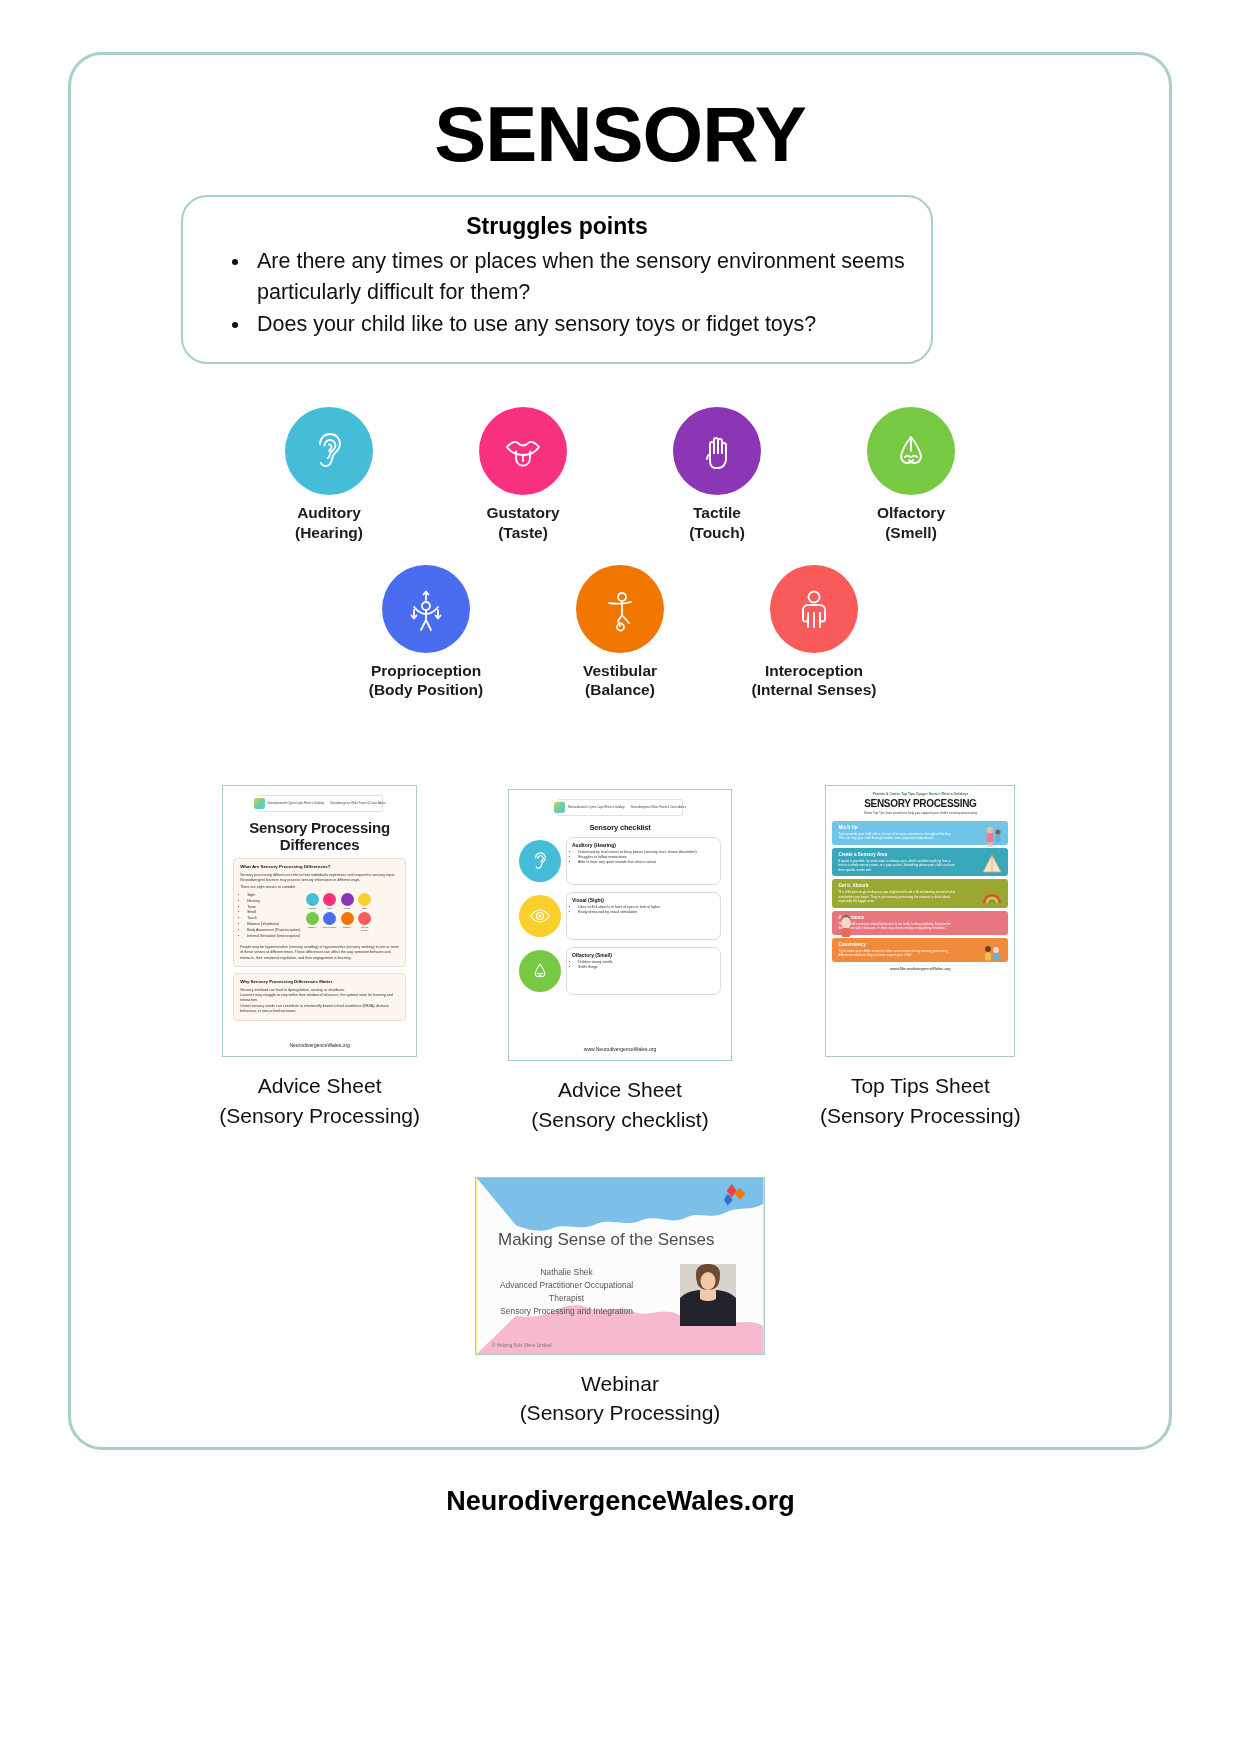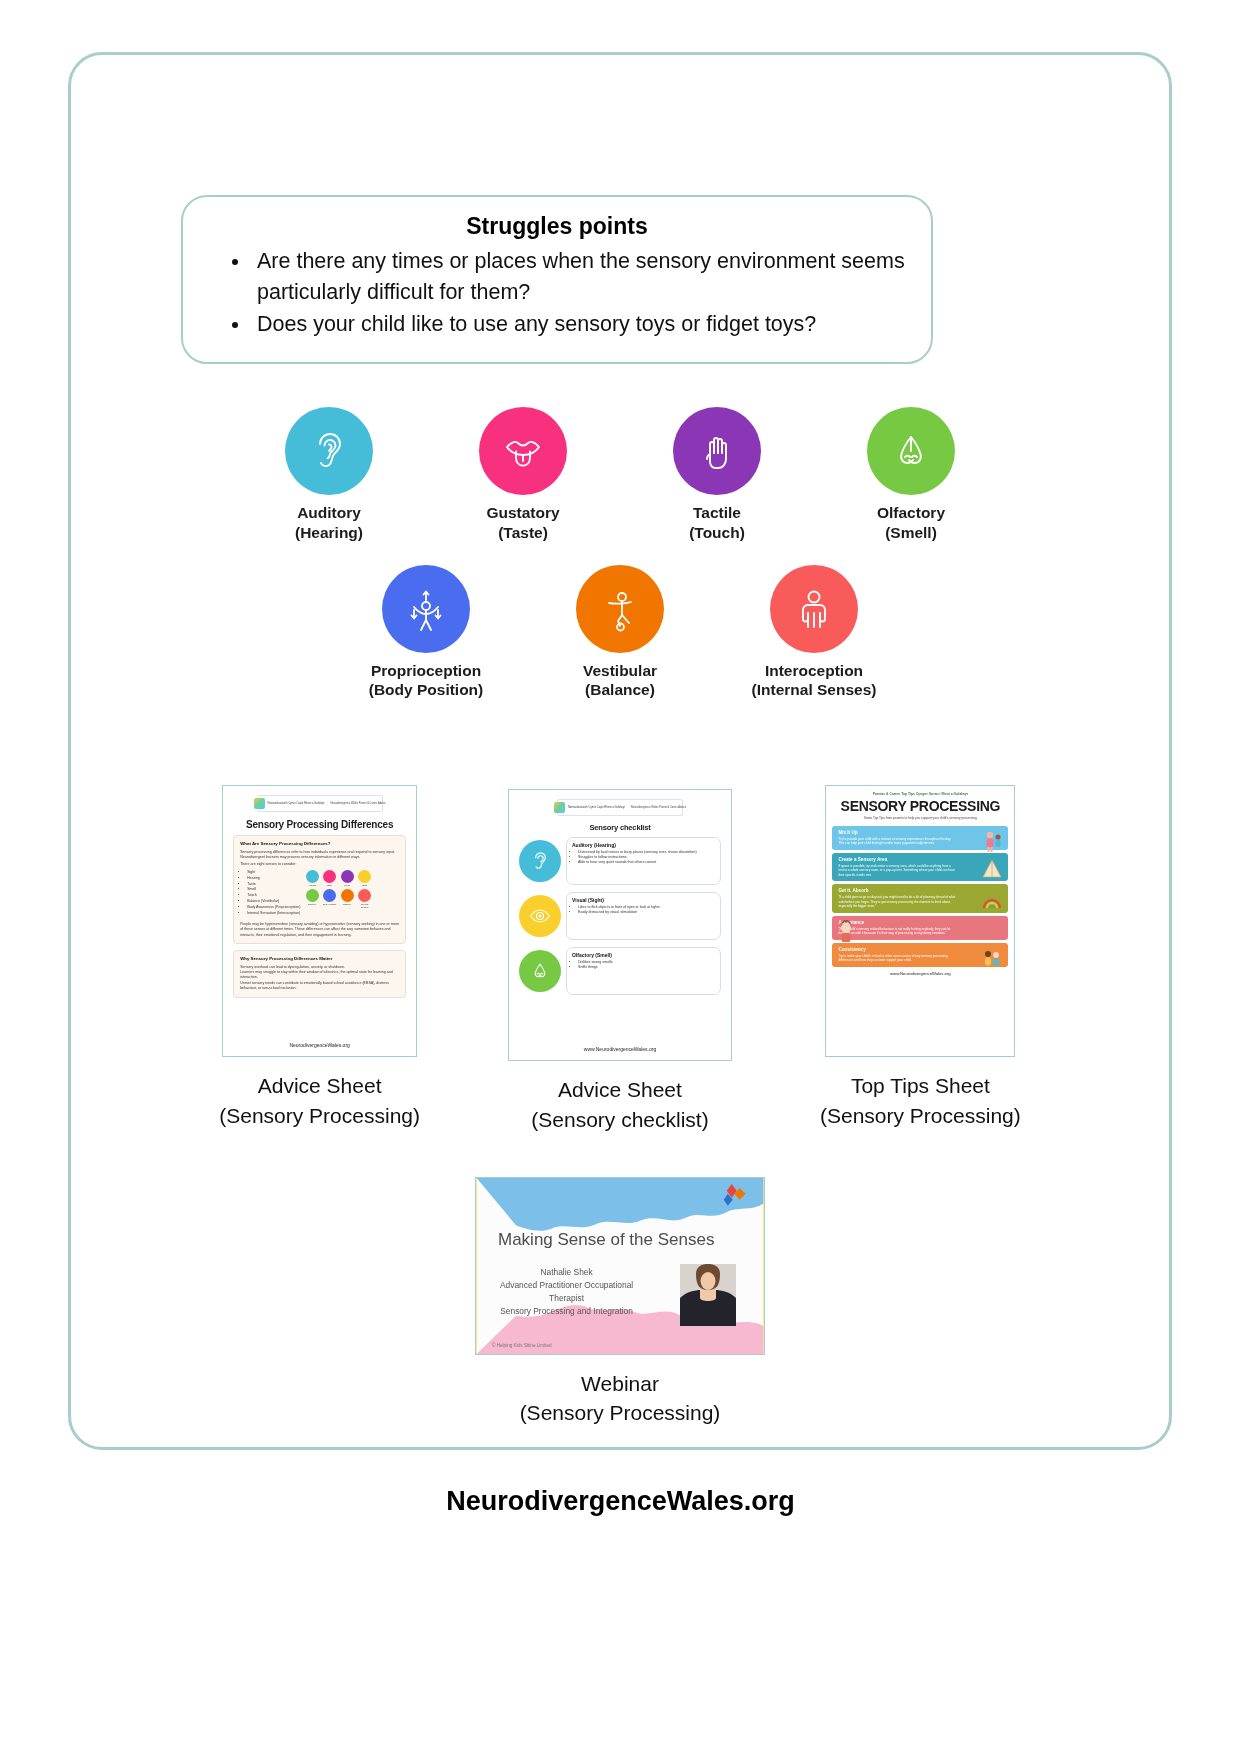--- a/index.html
+++ b/index.html
@@ -165,21 +165,21 @@
     border-radius: 2px;
     background: linear-gradient(135deg,#f2c94c 0%,#6fcf97 45%,#56ccf2 100%);
     flex: 0 0 auto;
   }
   .logo-text { white-space: nowrap; }
   .logo-div { width:1px; height:11px; background:#d5d9dc; }
 
   .doc-h {
     text-align: center;
     font-weight: bold;
-    font-size: 10px;
+    font-size: 15px;
     margin: 7px 0 5px 0;
     color: #1d1d1d;
     letter-spacing: -.2px;
   }
   .doc-h-sm { font-size: 7.6px; }
 
   .doc-card {
     background: #fdf6ee;
     border: 1px solid #e8dfd2;
     border-radius: 4px;
@@ -229,21 +229,21 @@
     border-radius: 7px;
     padding: 4px 5px;
     min-height: 38px;
   }
   .chk-title { font-weight: bold; font-size: 5px; margin-bottom: 2px; color:#111;}
   .chk-ul { margin: 0; padding-left: 6px; font-size: 3.6px; line-height: 1.45; color:#333;}
 
   
   .tips-head { text-align:center; padding: 6px 4px 3px 4px; }
   .tips-brand { font-size: 3.4px; color:#3b7a3b; font-weight:bold; }
-  .tips-title { font-size: 14px; font-weight: bold; color:#1b1b1b; letter-spacing:-.3px; margin-top:2px;}
+  .tips-title { font-size: 10px; font-weight: bold; color:#1b1b1b; letter-spacing:-.3px; margin-top:2px;}
   .tips-sub { font-size: 3.2px; color:#444; margin-top: 2px;}
   .tips-band {
     margin: 3px 6px;
     border-radius: 3px;
     padding: 4px 6px;
     color: #fff;
     position: relative;
   }
   .tips-band h5 { margin:0 0 2px 0; font-size: 4.6px; }
   .tips-band p { margin:0; font-size:3.1px; line-height:1.45; width: 72%; }
@@ -289,20 +289,21 @@
     font-size: 27px;
     font-weight: bold;
     color: #000;
   }
 </style>
 </head>
 <body>
 
 <div class="page-frame">
 
+  <div class="page-title">SENSORY</div>
 
   <div class="discussion-box">
     <div class="discussion-title">Struggles points</div>
     <ul class="discussion-list">
       <li>Are there any times or places when the sensory environment seems particularly difficult for them?</li>
       <li>Does your child like to use any sensory toys or fidget toys?</li>
     </ul>
   </div>
 
   <div class="senses">

